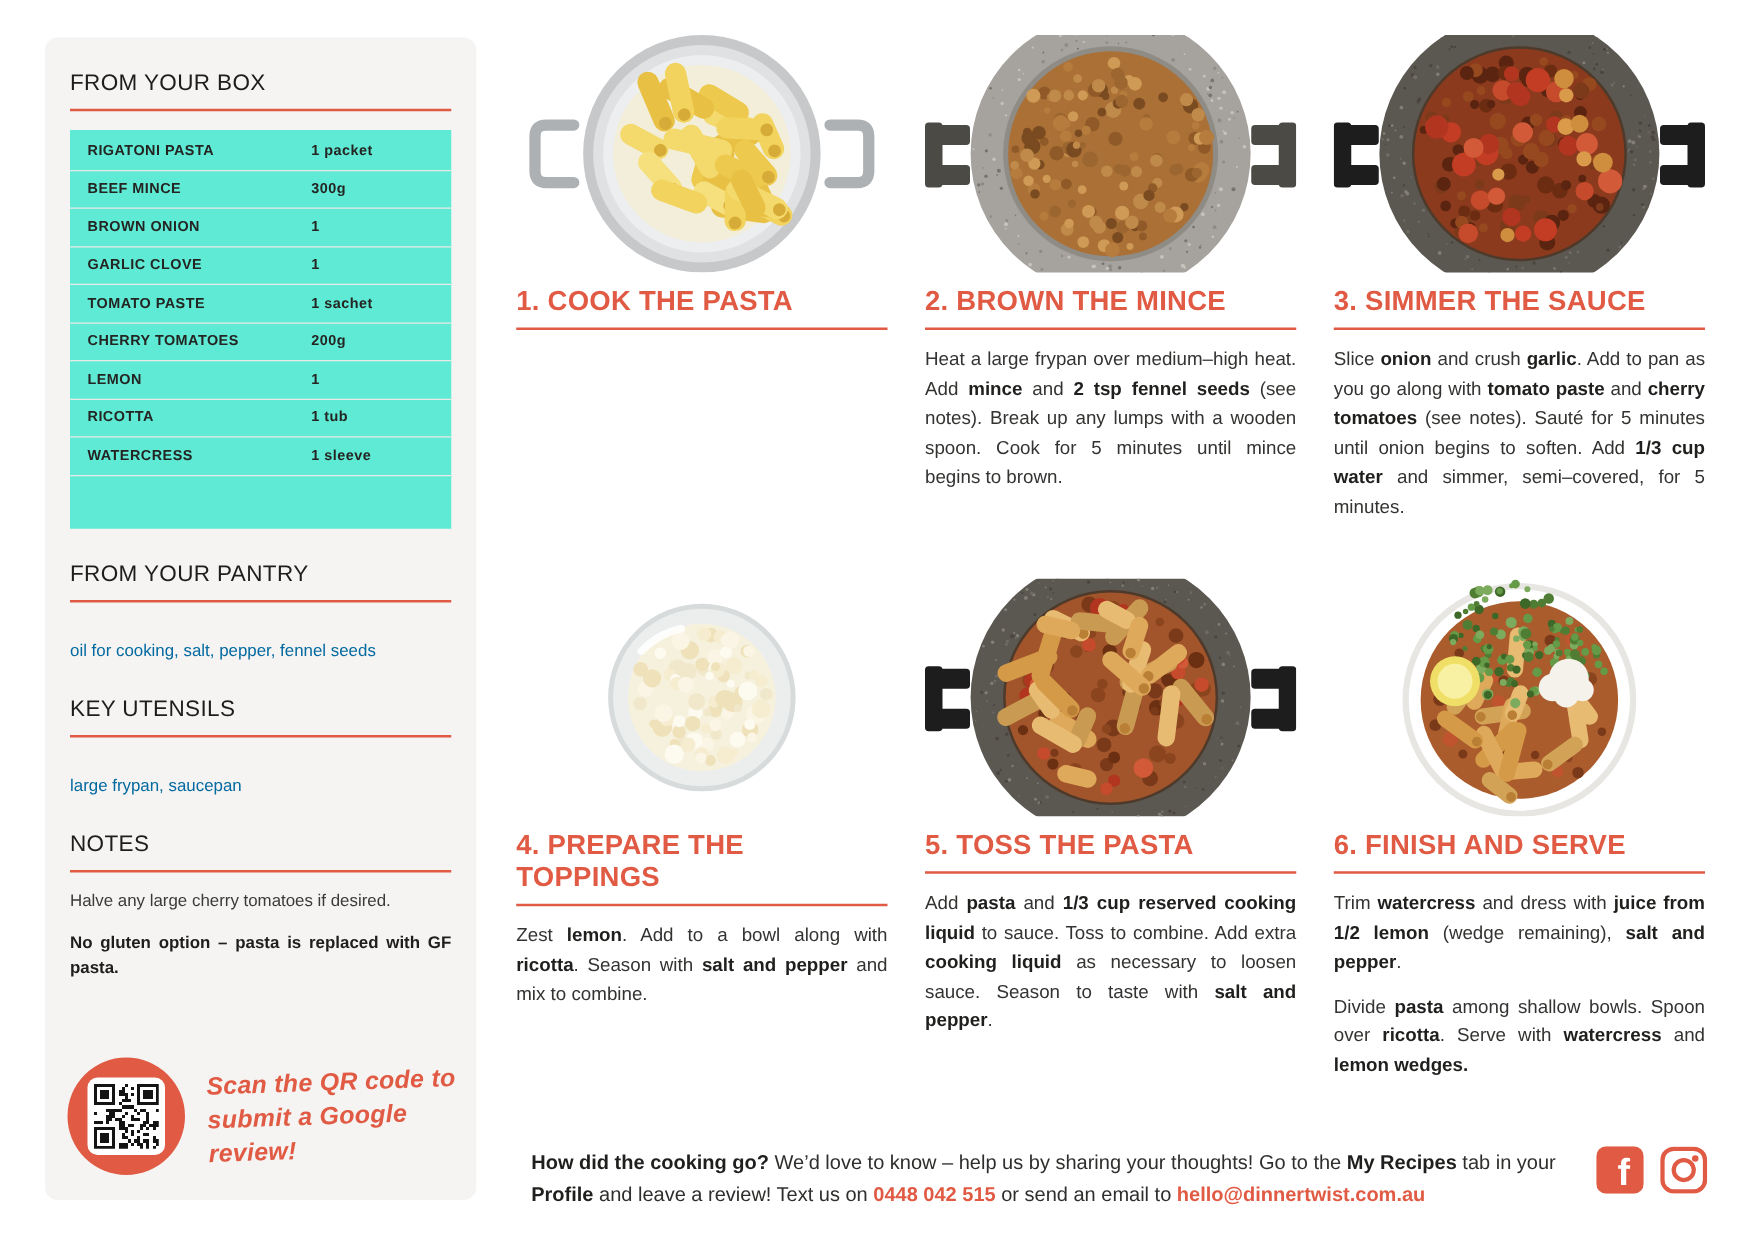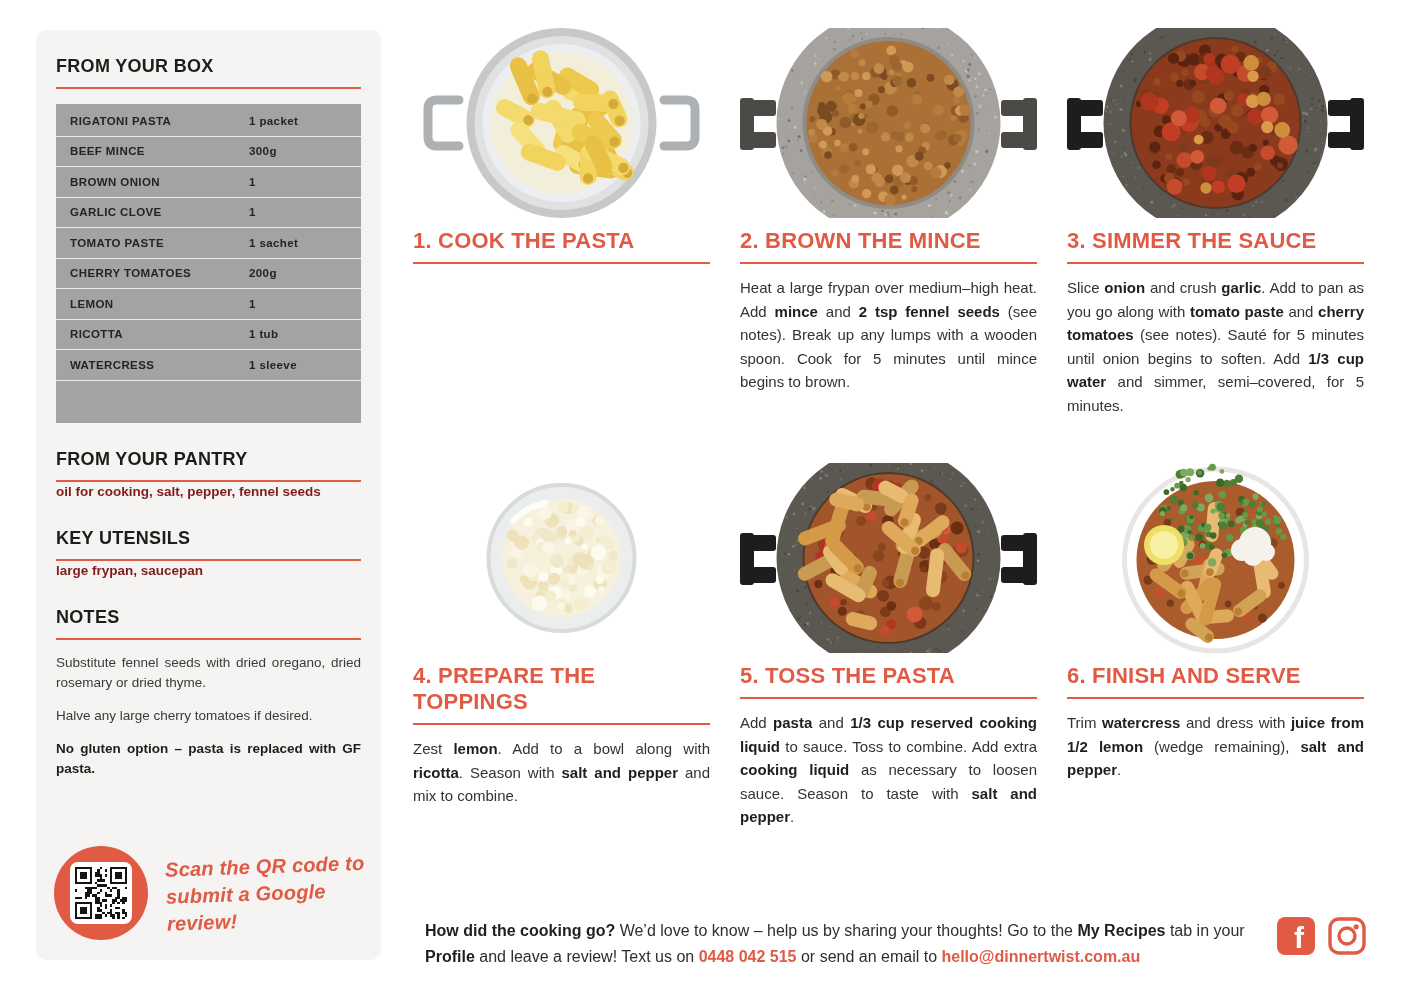--- a/index.html
+++ b/index.html
@@ -8,33 +8,33 @@
   body{
     width:1403px;height:992px;position:relative;background:#ffffff;
     font-family:"Liberation Sans", sans-serif;color:var(--body);overflow:hidden;
   }
   
   .sidebar{
     position:absolute;left:36px;top:30px;width:345px;height:930px;
     background:var(--sidebg);border-radius:10px;padding:26px 20px;
   }
   .side-title{
-    margin:26px 0 0;font-size:18px;font-weight:700;color:var(--ink);
+    margin:26px 0 0;font-size:18px;font-weight:400;color:var(--ink);
     letter-spacing:.3px;border-bottom:2px solid var(--accent);padding-bottom:10px;
   }
   .side-title:first-child{margin-top:0;}
-  .ing-table{background:#a3a3a3;margin-top:15px;padding:2px 0 42px;}
+  .ing-table{background:#5eead4;margin-top:15px;padding:2px 0 42px;}
   .ing-row{
     display:flex;justify-content:space-between;align-items:center;height:30.5px;
     border-bottom:1px solid #eae9e6;font-size:11.5px;font-weight:700;
     letter-spacing:.4px;color:#242422;
   }
   .ing-name{padding-left:14px;}
   .ing-qty{width:112px;}
-  .side-text{margin:0 0 0;font-size:13.5px;line-height:20px;color:#7f1d1d;font-weight:bold;}
+  .side-text{margin:29px 0 0;font-size:13.5px;line-height:20px;color:#0369a1;}
   .notes p{margin:13px 0 0;font-size:13.5px;line-height:20px;color:#3a3a38;text-align:justify;}
   .notes p span.b{color:#1e1e1c;}
   
   .qr-row{position:absolute;left:18px;bottom:20px;display:flex;align-items:center;gap:18px;}
   .qr-circle{width:94px;height:94px;border-radius:50%;background:var(--accent);
     display:flex;align-items:center;justify-content:center;flex:0 0 auto;}
   .qr-box{width:62px;height:62px;background:#ffffff;border-radius:8px;
     display:flex;align-items:center;justify-content:center;}
   .qr-text{color:var(--accent);font-size:20px;line-height:27px;font-style:italic;
     font-weight:700;transform:rotate(-2deg);letter-spacing:.2px;}
@@ -105,21 +105,20 @@
     </div>
 
   <h2 class="side-title">FROM YOUR PANTRY</h2>
   <p class="side-text">oil for cooking, salt, pepper, fennel seeds</p>
 
   <h2 class="side-title">KEY UTENSILS</h2>
   <p class="side-text">large frypan, saucepan</p>
 
   <h2 class="side-title">NOTES</h2>
   <div class="notes">
-      <p><span>Substitute fennel seeds with dried oregano, dried rosemary or dried thyme.</span></p>
       <p><span>Halve any large cherry tomatoes if desired.</span></p>
       <p><span class="b">No gluten option – pasta is replaced with GF pasta.</span></p>
     </div>
 
   <div class="qr-row">
     <div class="qr-circle">
       <div class="qr-box">
         <svg width="52" height="52" viewBox="0 0 21 21" style="shape-rendering:crispEdges">
             <rect x="0" y="0" width="21" height="21" fill="#ffffff"></rect>
             <rect x="0" y="0" width="7" height="7" fill="#141414"></rect>
@@ -1534,20 +1533,21 @@
           <circle cx="188" cy="80" r="16"></circle>
             <circle cx="175" cy="87" r="11"></circle>
             <circle cx="199" cy="89" r="9"></circle>
             <circle cx="186" cy="93" r="10"></circle>
         </g>
       </svg>
     </div>
     <h2 class="step-title">6. FINISH AND SERVE</h2>
     <div class="step-body">
         <p><span>Trim </span><span class="b">watercress</span><span> and dress with </span><span class="b">juice from 1/2 lemon</span><span> (wedge remaining), </span><span class="b">salt and pepper</span><span>.</span></p>
+        <p><span>Divide </span><span class="b">pasta</span><span> among shallow bowls. Spoon over </span><span class="b">ricotta</span><span>. Serve with </span><span class="b">watercress</span><span> and </span><span class="b">lemon wedges.</span></p>
       </div>
   </section>
 </main>
 
 <div class="footer-text">
     <p><span class="b">How did the cooking go?</span><span> We’d love to know – help us by sharing your thoughts! Go to the </span><span class="b">My Recipes</span><span> tab in your </span><span class="b">Profile</span><span> and leave a review! Text us on </span><span class="b c">0448 042 515</span><span> or send an email to </span><span class="b c">hello@dinnertwist.com.au</span></p>
   </div>
 
 <div class="socials">
   <svg width="38" height="38" viewBox="0 0 38 38">

